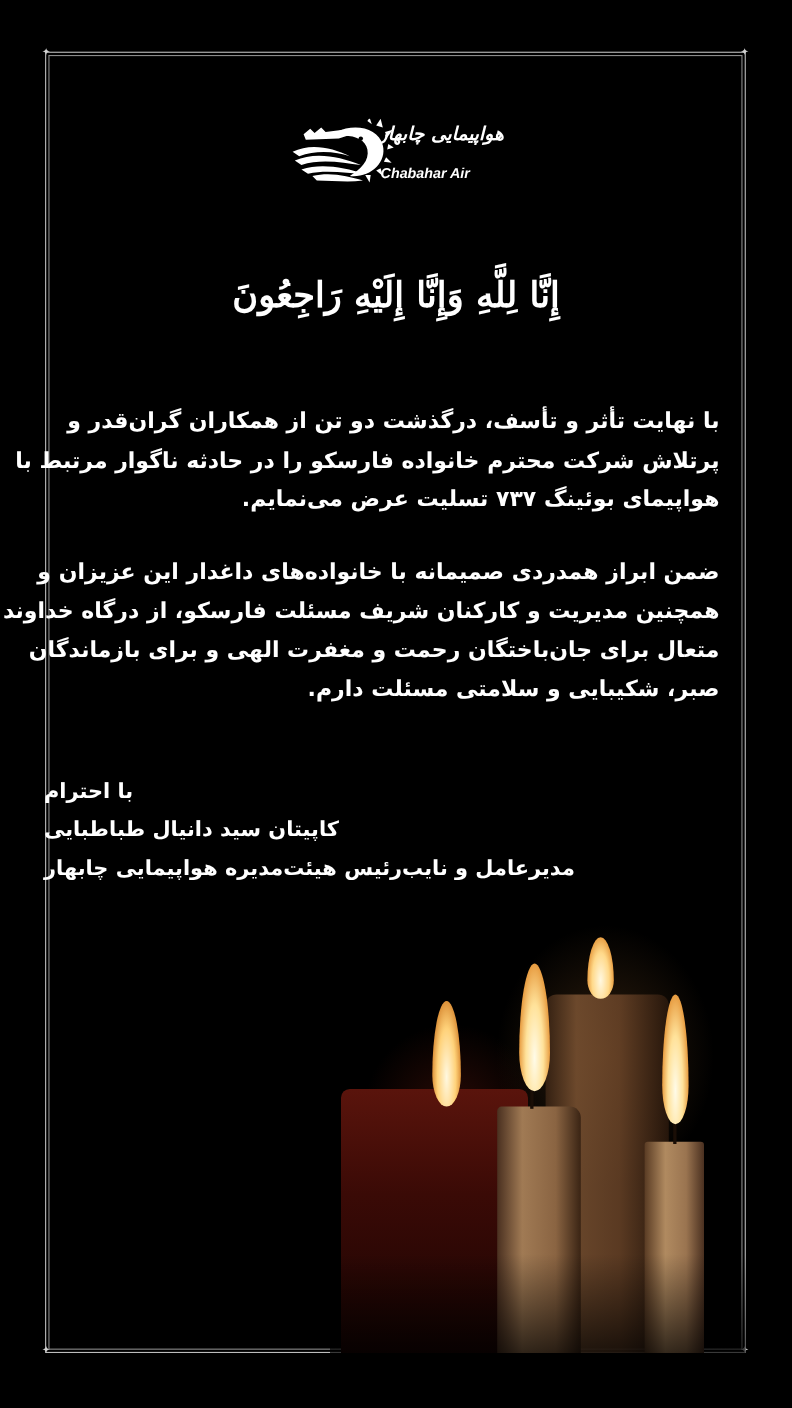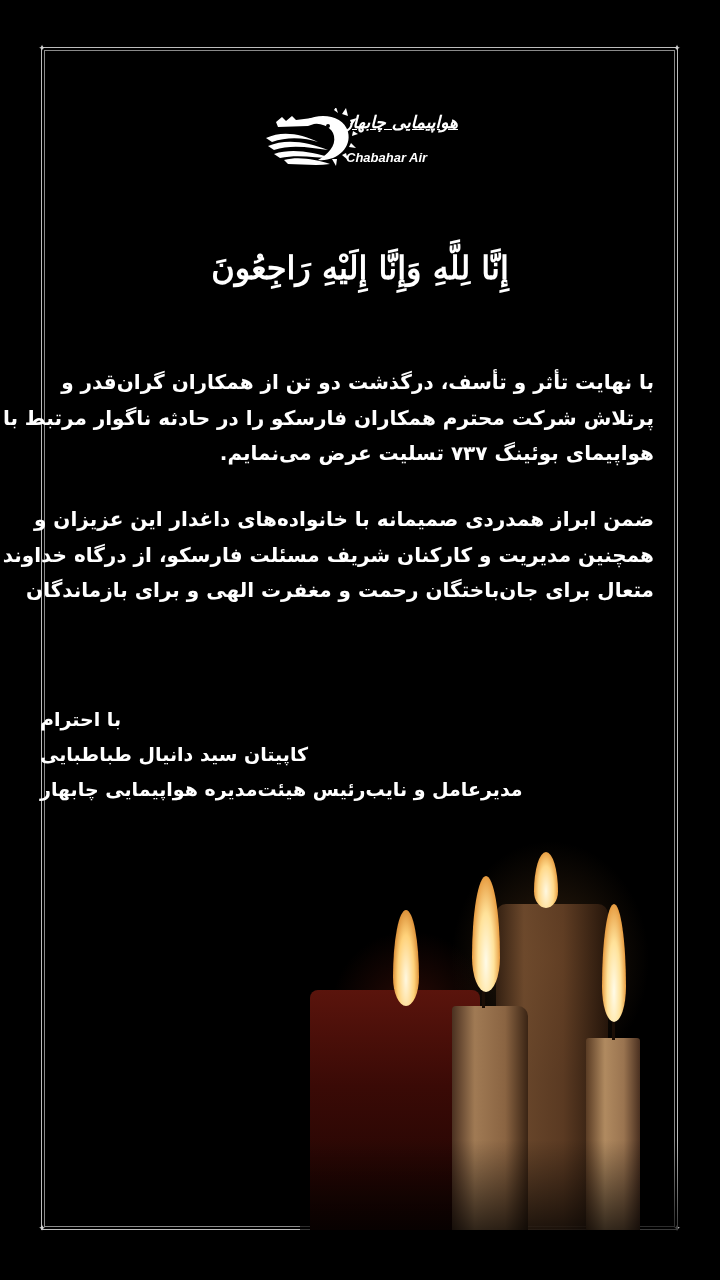--- a/index.html
+++ b/index.html
@@ -58,21 +58,20 @@
       top: 4px;
       width: 104px;
       text-align: right;
       direction: rtl;
       font-size: 17px;
       font-weight: bold;
       font-style: italic;
       line-height: 20px;
       white-space: nowrap;
       font-family: "DejaVu Sans", sans-serif;
-      text-decoration: underline;
     }
     .logo-en {
       position: absolute;
       left: 84px;
       top: 42px;
       width: 112px;
       text-align: left;
       font-size: 13px;
       font-weight: bold;
       font-style: italic;
@@ -193,28 +192,29 @@
     <path d="M22,52 C38,48 54,52 68,56 C54,58 40,56 26,56 Z" fill="#ffffff"></path>
   </svg>
   <div class="logo-fa">هواپیمایی چابهار</div>
   <div class="logo-en">Chabahar Air</div>
 </div>
 
 <div class="verse">إِنَّا لِلَّهِ وَإِنَّا إِلَيْهِ رَاجِعُونَ</div>
 
 <div class="para para-1">
   <span class="line">با نهایت تأثر و تأسف، درگذشت دو تن از همکاران گران‌قدر و</span>
-  <span class="line">پرتلاش شرکت محترم همکاران فارسکو را در حادثه ناگوار مرتبط با</span>
+  <span class="line">پرتلاش شرکت محترم خانواده فارسکو را در حادثه ناگوار مرتبط با</span>
   <span class="line last">هواپیمای بوئینگ ۷۳۷ تسلیت عرض می‌نمایم.</span>
 </div>
 
 <div class="para para-2">
   <span class="line">ضمن ابراز همدردی صمیمانه با خانواده‌های داغدار این عزیزان و</span>
   <span class="line">همچنین مدیریت و کارکنان شریف مسئلت فارسکو، از درگاه خداوند</span>
   <span class="line">متعال برای جان‌باختگان رحمت و مغفرت الهی و برای بازماندگان</span>
+  <span class="line last">صبر، شکیبایی و سلامتی مسئلت دارم.</span>
 </div>
 
 <div class="signature">
   <span class="sig-line">با احترام</span>
   <span class="sig-line">کاپیتان سید دانیال طباطبایی</span>
   <span class="sig-line">مدیرعامل و نایب‌رئیس هیئت‌مدیره هواپیمایی چابهار</span>
 </div>
 
 <div class="candles">
 

